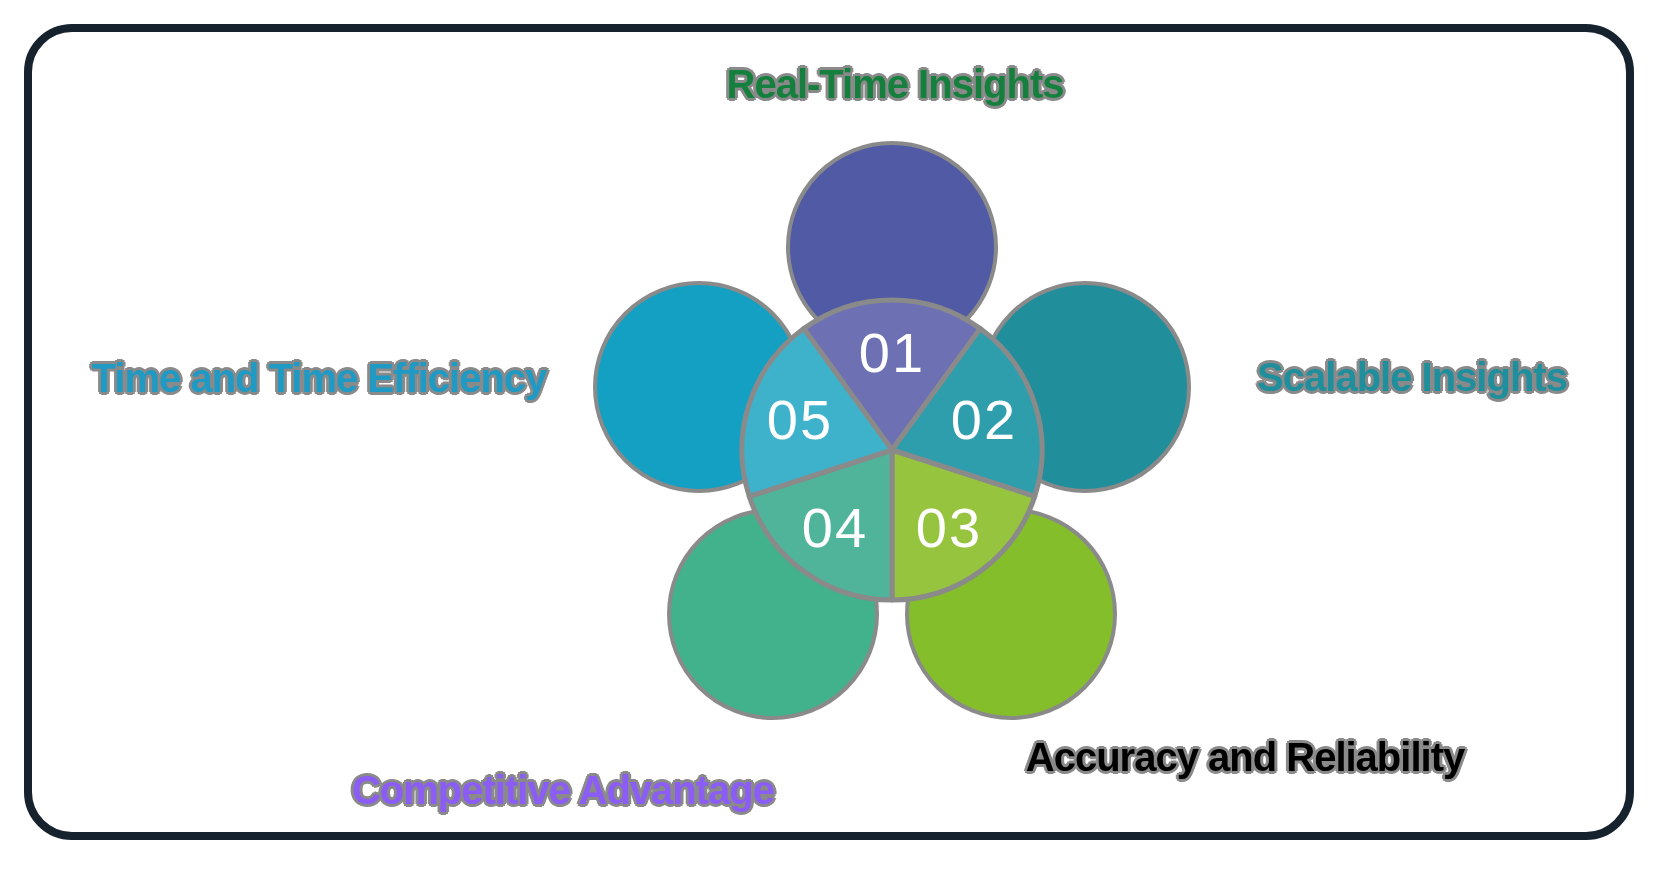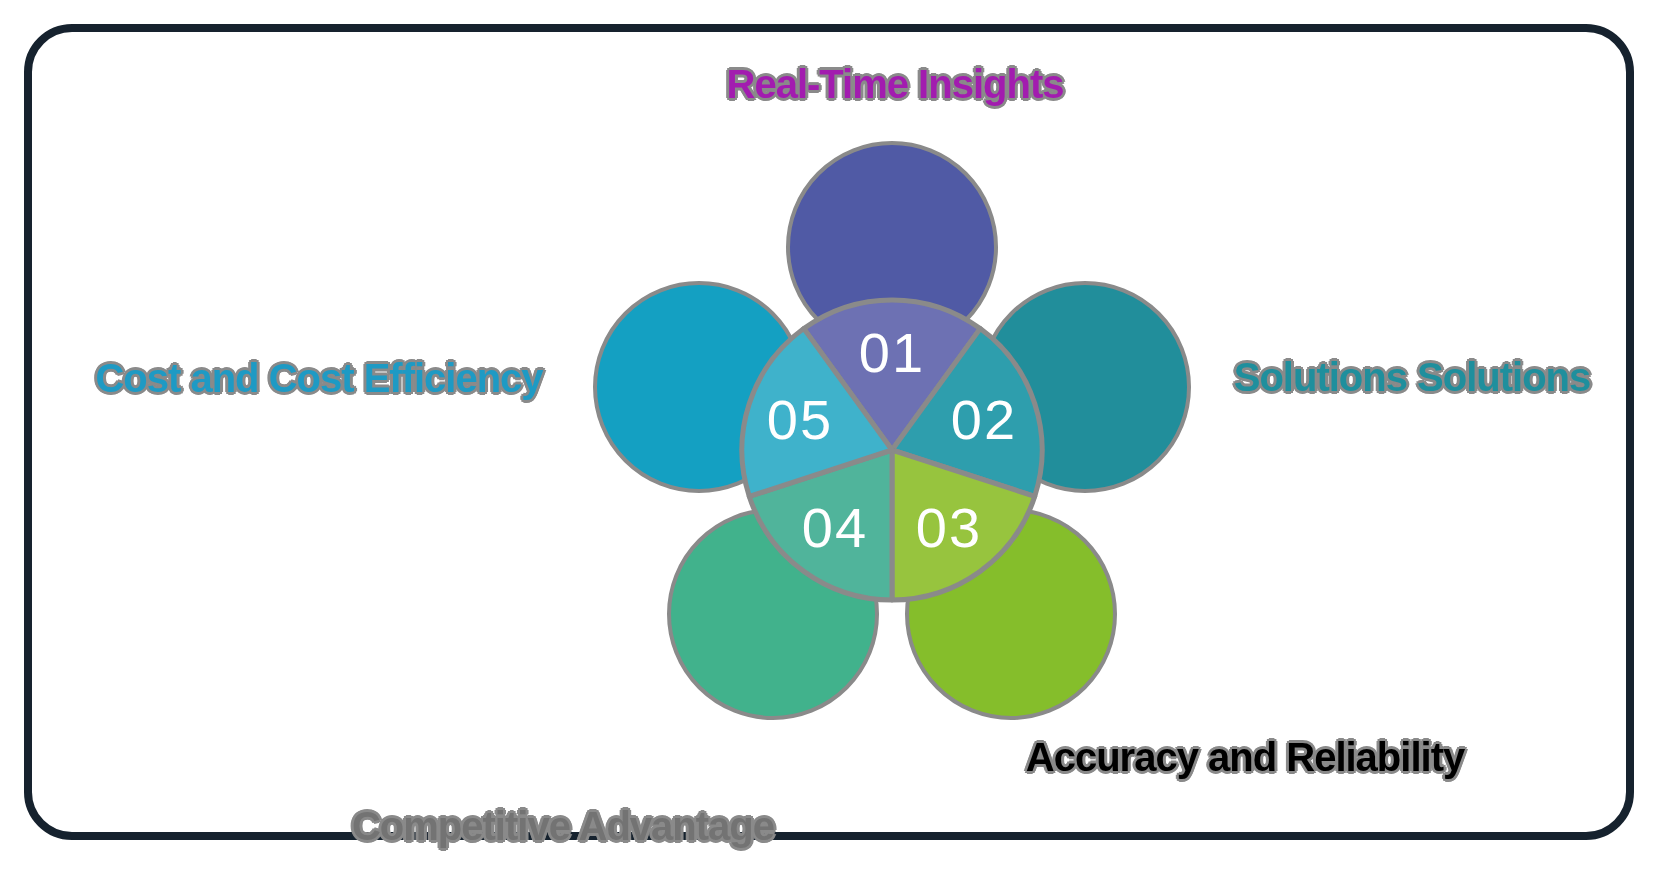--- a/index.html
+++ b/index.html
@@ -92,23 +92,23 @@
     <path class="wedge" d="M892,450 L892,600 A150,150 0 0 1 749.3,496.4 Z" fill="#50b49b"></path>
     <path class="wedge" d="M892,450 L749.3,496.4 A150,150 0 0 1 803.8,328.6 Z" fill="#3fb2cb"></path>
 
     <text class="wedge-number" x="892" y="372">01</text>
     <text class="wedge-number" x="984" y="439">02</text>
     <text class="wedge-number" x="949" y="547">03</text>
     <text class="wedge-number" x="835" y="547">04</text>
     <text class="wedge-number" x="800" y="439">05</text>
   </svg>
 
-  <div class="flower-label label-top" style="color: #a21caf;">Real-Time Insights</div>
+  <div class="flower-label label-top" style="color: #15803d;">Real-Time Insights</div>
 
-  <div class="flower-label label-right" style="color: rgb(31, 143, 157);">Solutions Solutions</div>
+  <div class="flower-label label-right" style="color: rgb(31, 143, 157);">Scalable Insights</div>
 
   <div class="flower-label label-bottom-right" style="color: #000000;">Accuracy and Reliability</div>
 
-  <div class="flower-label label-bottom-left" style="color: #737373; margin-top: 36px;">Competitive Advantage</div>
+  <div class="flower-label label-bottom-left" style="color: #8b5cf6;">Competitive Advantage</div>
 
-  <div class="flower-label label-left" style="color: rgb(30, 154, 196);">Cost and Cost Efficiency</div>
+  <div class="flower-label label-left" style="color: rgb(30, 154, 196);">Time and Time Efficiency</div>
 
 </div>
 
 </body></html>

